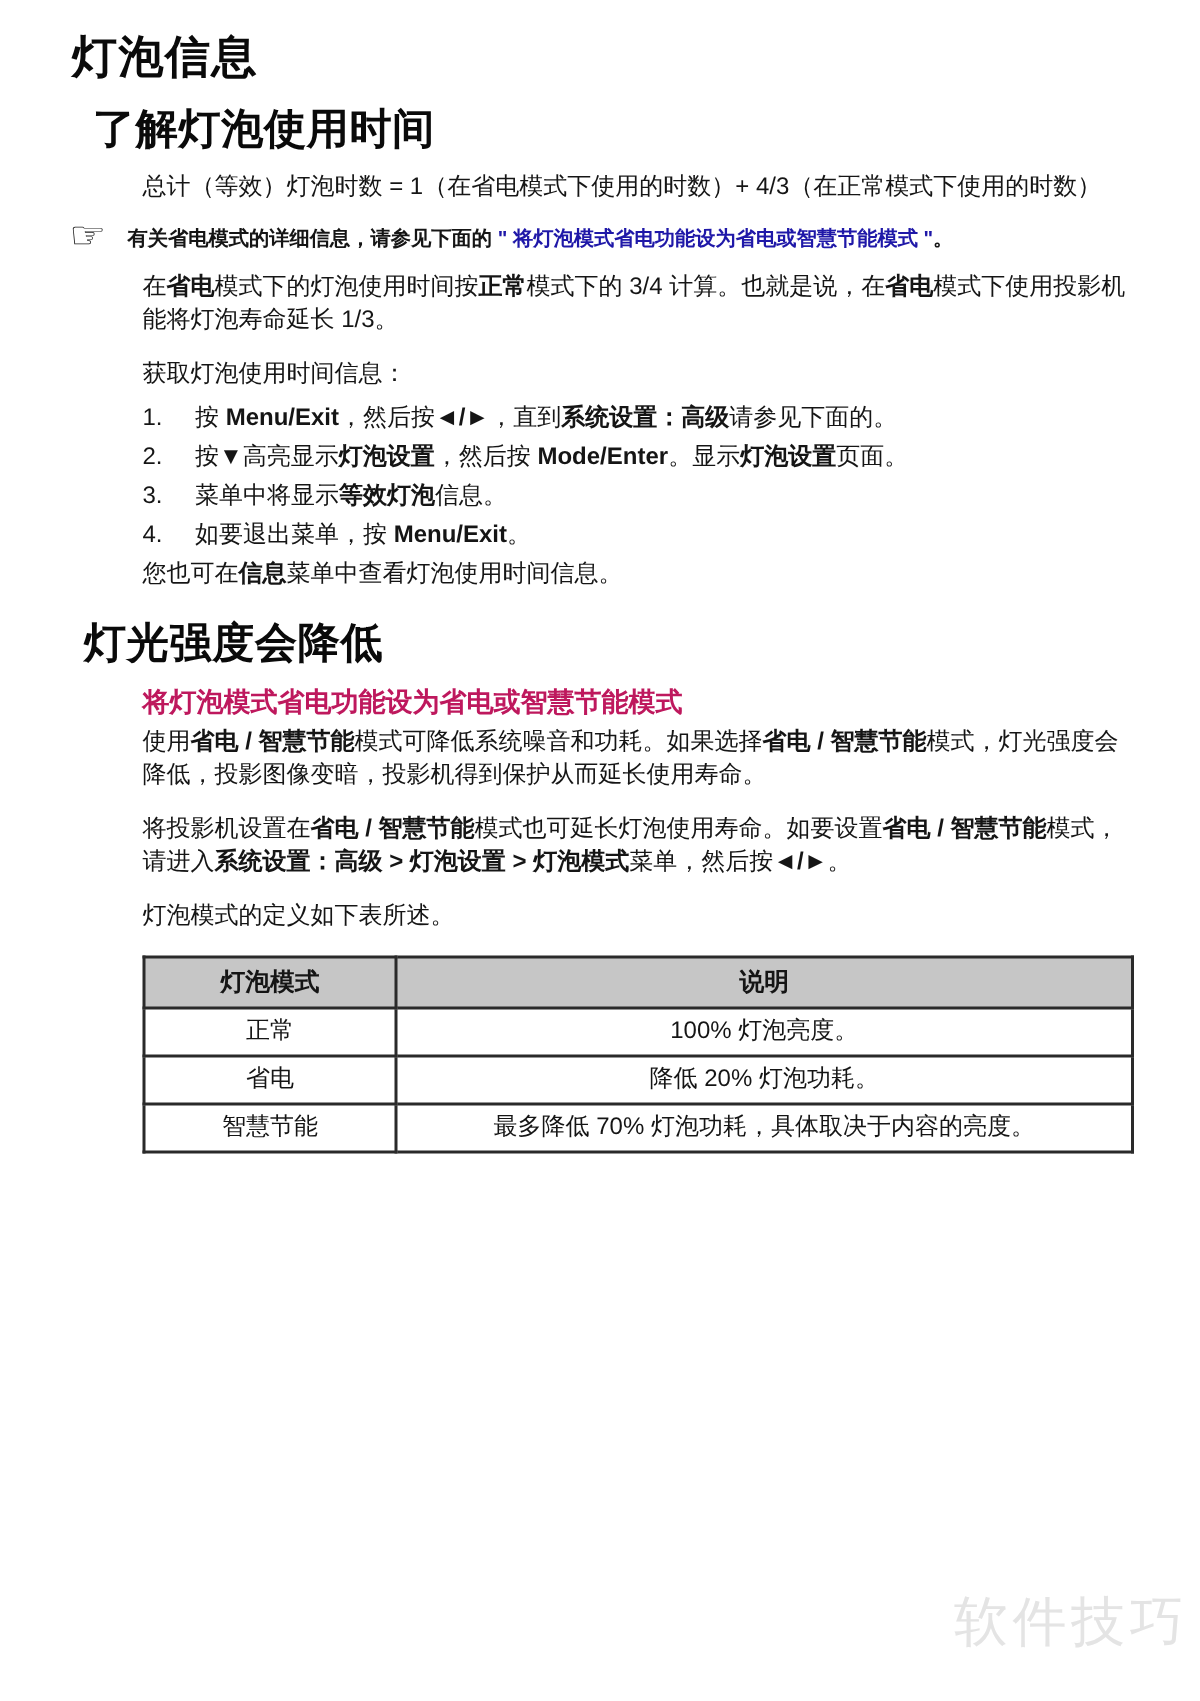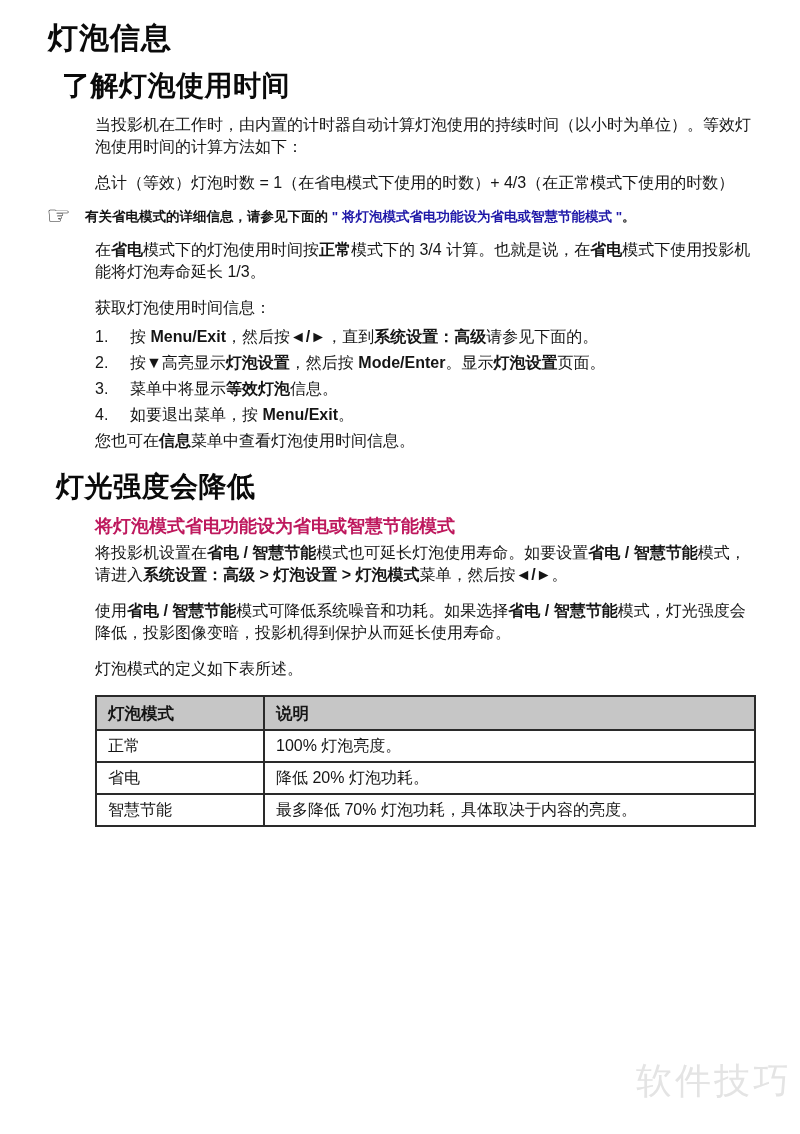--- a/index.html
+++ b/index.html
@@ -48,21 +48,21 @@
     margin:0 0 5px 0; line-height:22px;
   }
   .para-intro { margin-bottom:13px !important; }
   .table-intro { margin-bottom:15px !important; }
   table.lamp {
     border-collapse:collapse; width:100%;
     font-size:16px; line-height:20px;
   }
   table.lamp th, table.lamp td {
     border:2px solid #2a2a2a;
-    padding:5px 11px; text-align:left; vertical-align:middle;
+    padding:5px 11px; text-align:center; vertical-align:middle;
   }
   table.lamp th {
     background:#c6c6c6; font-size:16.5px; padding-top:6px; padding-bottom:6px;
   }
   table.lamp td.col-mode { width:168px; }
   .watermark {
     position:absolute; right:8px; bottom:28px;
     font-size:36px; letter-spacing:3px;
     color:#e4e4e4; font-weight:normal;
     user-select:none;
@@ -72,21 +72,20 @@
 <body>
 
 <div class="page">
 
   <div class="h1">灯泡信息</div>
 
   <div class="h2">了解灯泡使用时间</div>
 
   <div class="content">
 
-    <p><span>当投影机在工作时，由内置的计时器自动计算灯泡使用的持续时间（以小时为单位）。等效灯泡使用时间的计算方法如下：</span></p>
 
     <p><span>总计（等效）灯泡时数 = 1（在省电模式下使用的时数）+ 4/3（在正常模式下使用的时数）</span></p>
 
     <div class="note-row">
       <span class="note-icon">☞</span>
       <span><span>有关省电模式的详细信息，请参见下面的 </span><span class="blue">" 将灯泡模式省电功能设为省电或智慧节能模式 "</span><span>。</span></span>
     </div>
 
     <p><span>在</span><span class="b">省电</span><span>模式下的灯泡使用时间按</span><span class="b">正常</span><span>模式下的 3/4 计算。也就是说，在</span><span class="b">省电</span><span>模式下使用投影机能将灯泡寿命延长 1/3。</span></p>
 
@@ -114,23 +113,23 @@
     <p class="also"><span>您也可在</span><span class="b">信息</span><span>菜单中查看灯泡使用时间信息。</span></p>
   </div>
 
   <div class="h2 second">灯光强度会降低</div>
 
   <div class="content">
 
 
     <div class="h3">将灯泡模式省电功能设为省电或智慧节能模式</div>
 
+    <p><span>使用</span><span class="b">省电 / 智慧节能</span><span>模式可降低系统噪音和功耗。如果选择</span><span class="b">省电 / 智慧节能</span><span>模式，灯光强度会降低，投影图像变暗，投影机得到保护从而延长使用寿命。</span></p>
+
     <p><span>将投影机设置在</span><span class="b">省电 / 智慧节能</span><span>模式也可延长灯泡使用寿命。如要设置</span><span class="b">省电 / 智慧节能</span><span>模式，请进入</span><span class="b">系统设置：高级 &gt; 灯泡设置 &gt; 灯泡模式</span><span>菜单，然后按</span><span class="b">◄/►</span><span>。</span></p>
-
-    <p><span>使用</span><span class="b">省电 / 智慧节能</span><span>模式可降低系统噪音和功耗。如果选择</span><span class="b">省电 / 智慧节能</span><span>模式，灯光强度会降低，投影图像变暗，投影机得到保护从而延长使用寿命。</span></p>
 
     <p class="table-intro">灯泡模式的定义如下表所述。</p>
 
     <table class="lamp">
       <thead>
         <tr>
           <th>灯泡模式</th>
           <th>说明</th>
         </tr>
       </thead>

